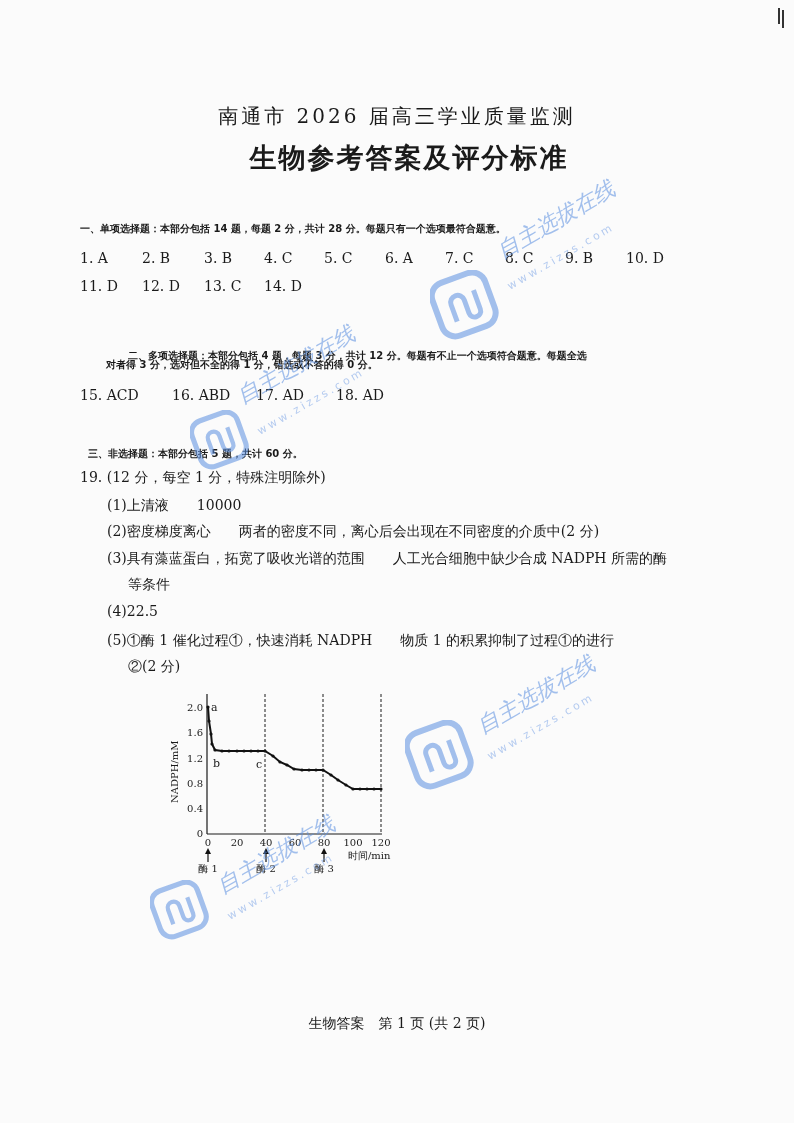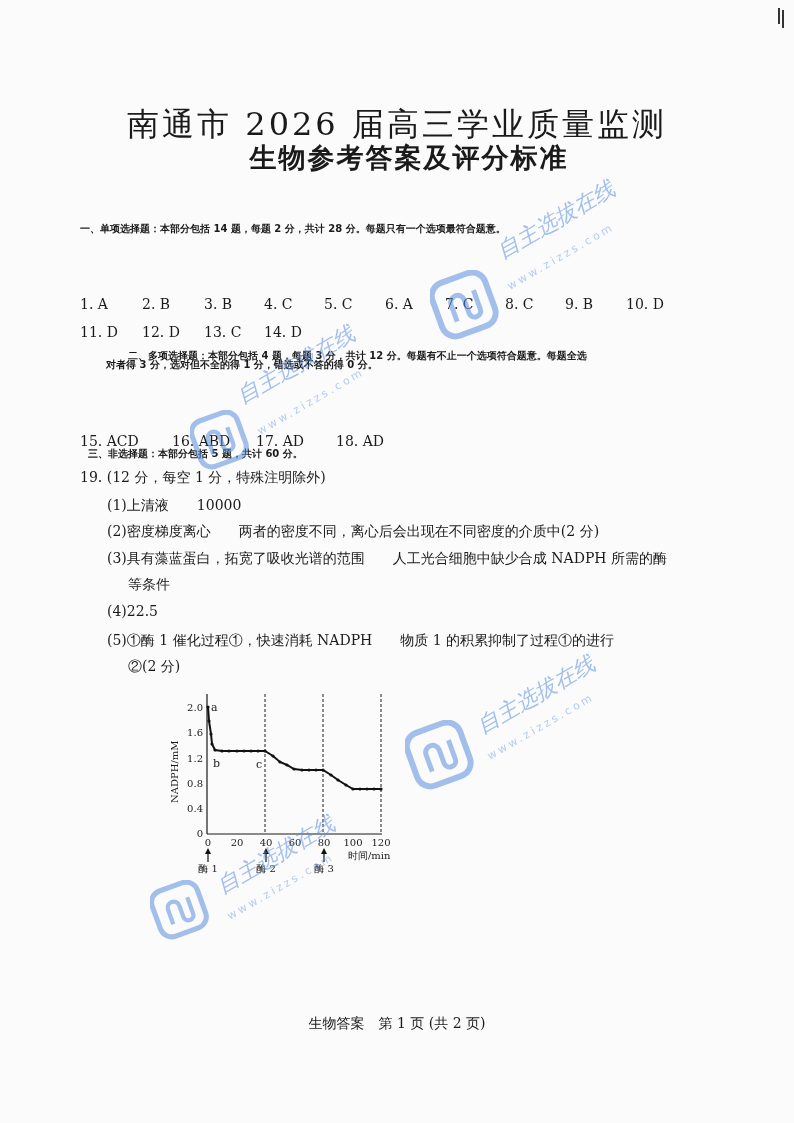--- a/index.html
+++ b/index.html
@@ -4,26 +4,26 @@
 <style>
   html, body { margin: 0; padding: 0; }
   body {
     width: 794px; height: 1123px; position: relative; overflow: hidden;
     background: #fbfbfb;
     font-family: "DejaVu Serif", "Liberation Serif", serif;
     color: #1a1a1a;
   }
   .edge-mark { position: absolute; right: 14px; top: 8px; width: 2px; height: 16px; background: #333; }
   .edge-mark.b { right: 10px; top: 10px; height: 18px; }
-  .title1 { position: absolute; top: 103px; left: 0; width: 794px; text-align: center; font-size: 32px; letter-spacing: 3px; font-family: "DejaVu Serif", serif; }
+  .title1 { position: absolute; top: 103px; left: 0; width: 794px; text-align: center; font-size: 20px; letter-spacing: 3px; font-family: "DejaVu Serif", serif; }
   .title2 { position: absolute; top: 140px; left: 0; width: 794px; text-align: center; font-size: 27px; font-weight: bold; letter-spacing: 2px; font-family: "DejaVu Sans", sans-serif; padding-left: 12px; }
   .line { position: absolute; left: 80px; font-size: 14px; white-space: nowrap; }
   .sec { font-family: "DejaVu Sans", sans-serif; font-weight: bold; font-size: 10px; }
   .ans-row { position: absolute; left: 80px; font-size: 14px; white-space: nowrap; }
-  .ans-row span { display: inline-block; margin-top: 46px; }
+  .ans-row span { display: inline-block; }
   .indent1 { left: 107px; }
   .indent2 { left: 128px; }
   .gap { display: inline-block; width: 28px; }
   .footer { position: absolute; top: 1015px; left: 0; width: 794px; text-align: center; font-size: 14px; }
   .watermark { position: absolute; opacity: 0.55; pointer-events: none; }
   .chart { position: absolute; left: 160px; top: 688px; }
 </style>
 </head>
 <body>
 

